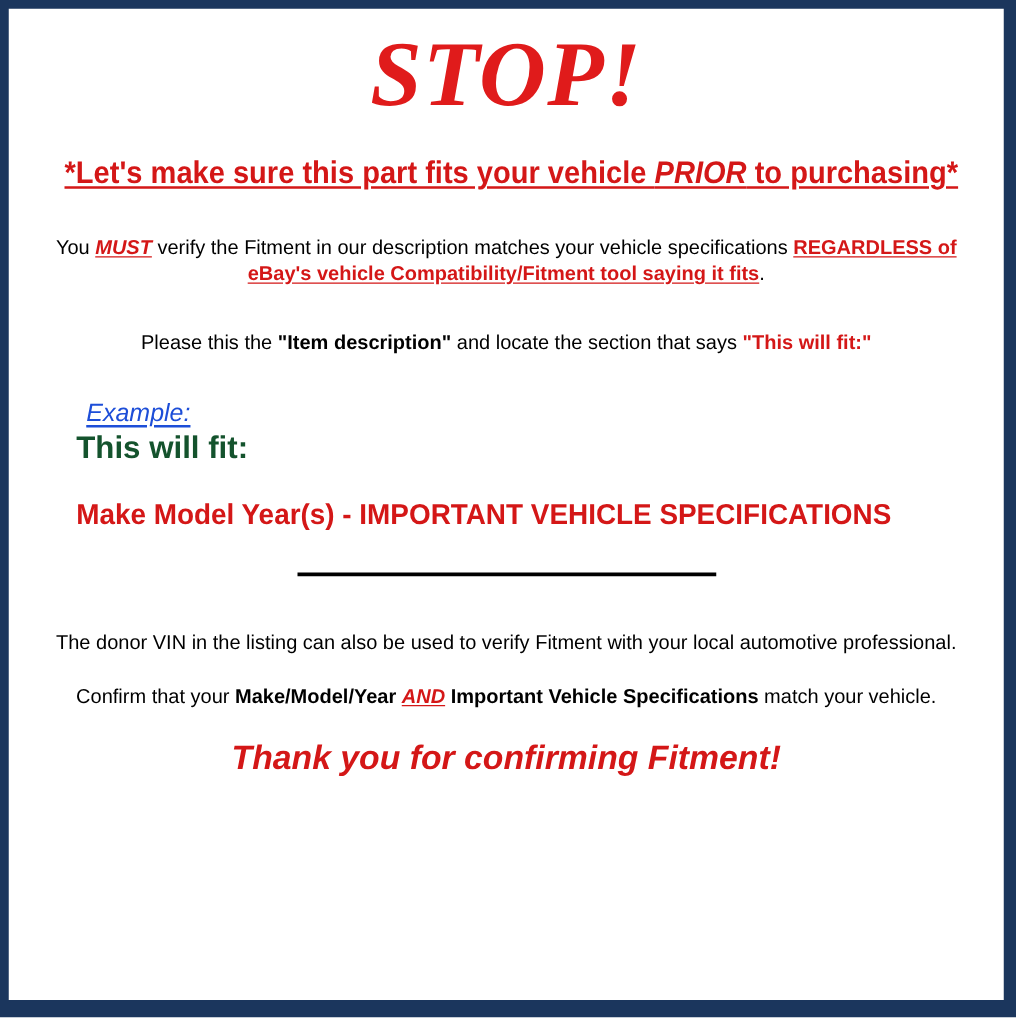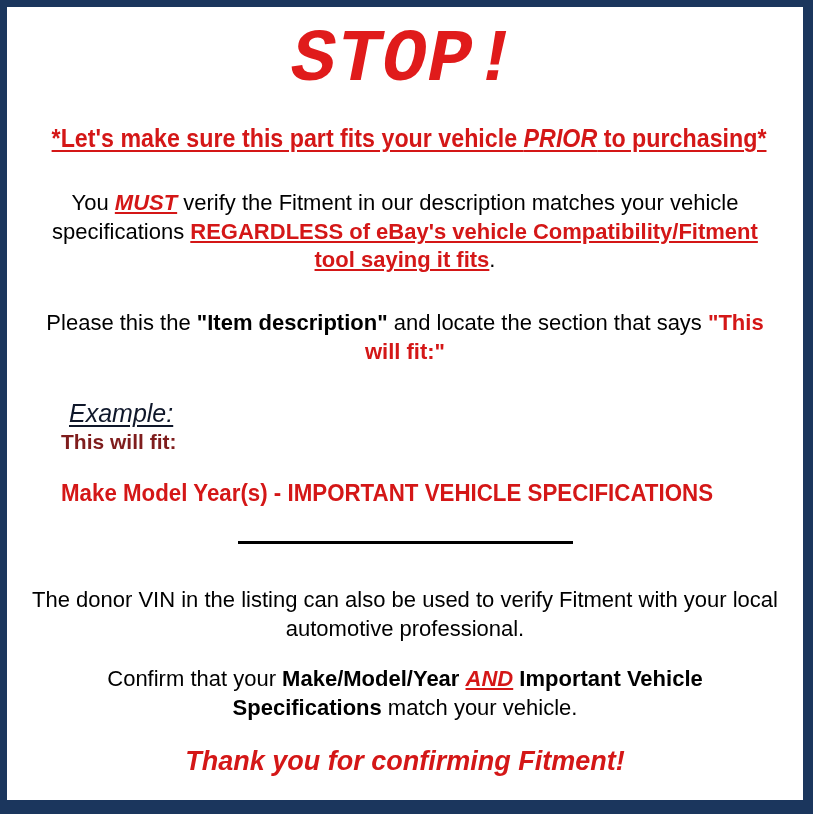--- a/index.html
+++ b/index.html
@@ -27,21 +27,21 @@
     width: 100%;
     height: 100%;
     background: #ffffff;
     padding: 10px 18px 8px 18px;
     text-align: center;
     overflow: hidden;
   }
 
   .stop-heading {
     color: #e01b1b;
-    font-family: Liberation Mono, monospace;
+    font-family: Liberation Serif, serif;
     font-size: 74px;
     font-weight: bold;
     font-style: italic;
     line-height: 1.02;
     letter-spacing: 1px;
     margin: 6px 0 0 0;
     text-align: center;
   }
 
   .tagline {
@@ -55,21 +55,21 @@
     margin: 26px 0 0 0;
     white-space: nowrap;
     transform: scaleX(0.93);
     transform-origin: center;
   }
   .tagline .it { font-style: italic; }
 
   .body-para {
     color: #000000;
     font-family: "Liberation Sans", sans-serif;
-    font-size: 22px;
+    font-size: 16px;
     font-weight: normal;
     line-height: 1.3;
     margin: 0;
     padding: 0 6px;
     text-align: center;
   }
 
   .p-must   { margin-top: 36px; }
   .p-please { margin-top: 34px; }
   .p-confirm{ margin-top: 22px; }
@@ -92,35 +92,35 @@
   .red-bold   { font-weight: bold; color: #d41717; }
 
   .example-block {
     text-align: left;
     padding-left: 36px;
     margin-top: 34px;
   }
 
   .example-label {
     display: inline-block;
-    color: #0f172a;
+    color: #1d4ed8;
     font-family: "Liberation Sans", sans-serif;
-    font-size: 25px;
+    font-size: 20px;
     font-style: italic;
     font-weight: normal;
     text-decoration: underline;
     text-underline-offset: 3px;
     line-height: 1.1;
     margin: 0 0 0 8px;
   }
 
   .example-fit {
-    color: #7f1d1d;
+    color: #14532d;
     font-family: "Liberation Sans", sans-serif;
-    font-size: 21px;
+    font-size: 25px;
     font-weight: bold;
     line-height: 1.15;
     margin: 2px 0 0 0;
   }
 
   .example-spec {
     color: #d41717;
     font-family: "Liberation Sans Narrow", "Liberation Sans", sans-serif;
     font-size: 23px;
     font-weight: bold;

